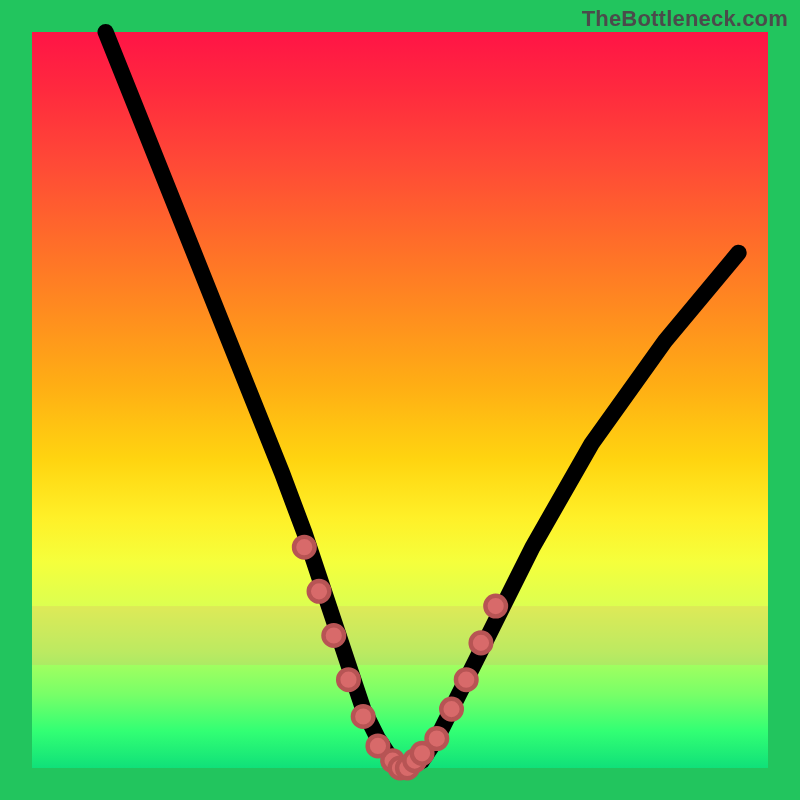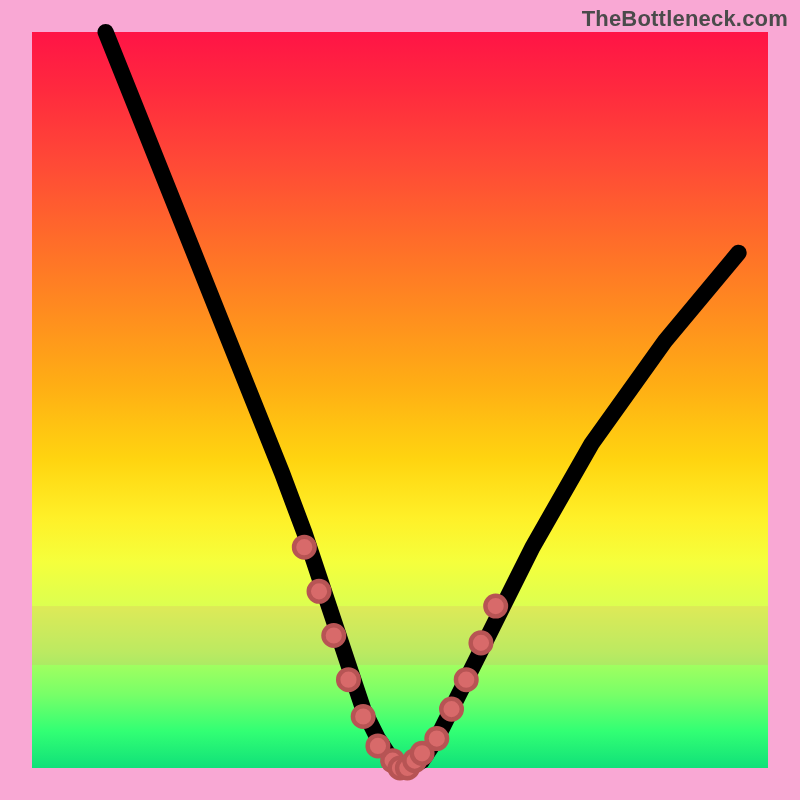--- a/index.html
+++ b/index.html
@@ -8,21 +8,21 @@
     width: 800px;
     height: 800px;
     overflow: hidden;
     background: #000;
     font-family: Arial, Helvetica, sans-serif;
   }
   .frame {
     position: relative;
     width: 800px;
     height: 800px;
-    background: #f9a8d4;
+    background: #22c55e;
   }
   .watermark {
     position: absolute;
     top: 6px;
     right: 12px;
     font-size: 22px;
     font-weight: 600;
     color: #4b4b4b;
     letter-spacing: 0.2px;
     user-select: none;

